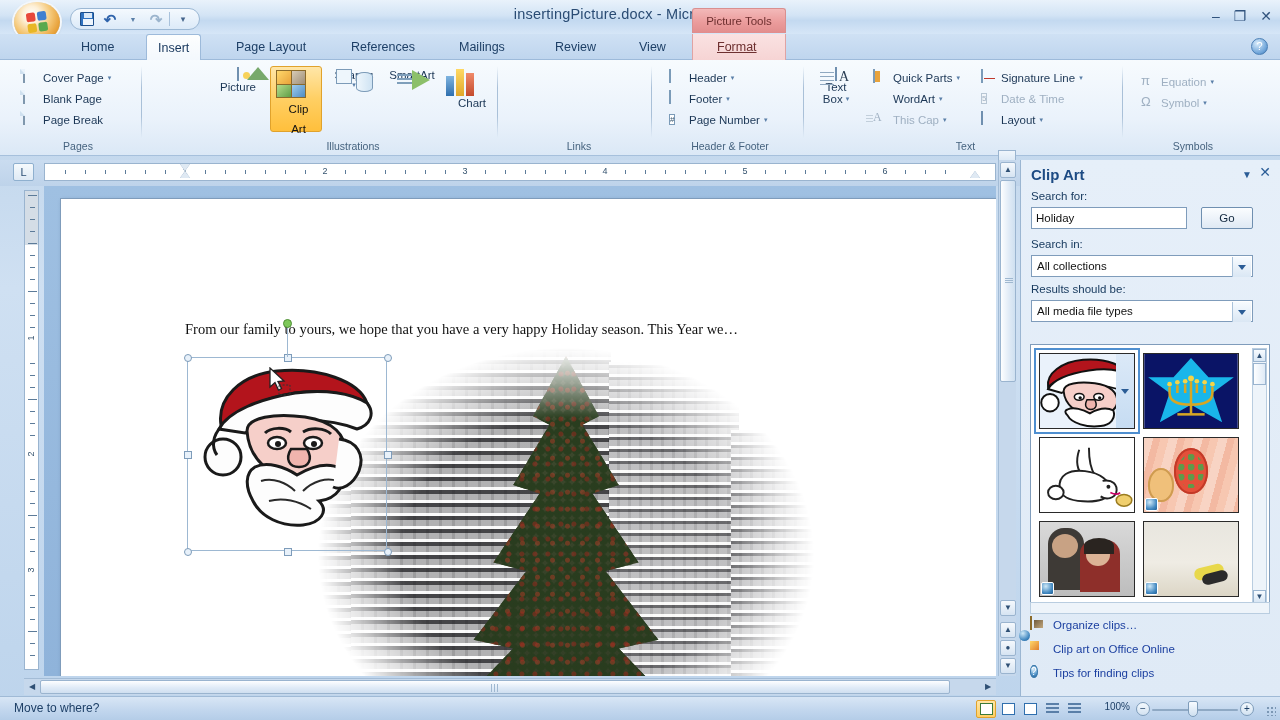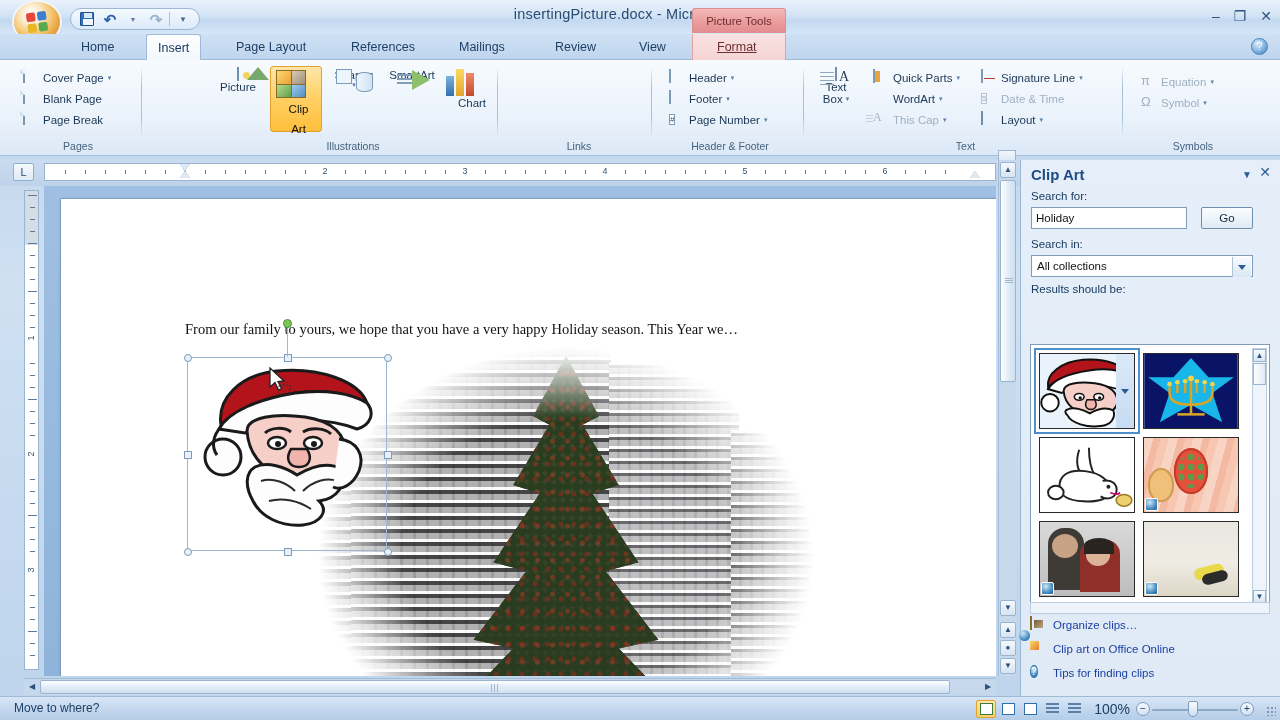--- a/index.html
+++ b/index.html
@@ -396,21 +396,21 @@
   }
   .status-text { position:absolute; left:14px; top:4px; font-size:12px; color:#1d3f66; }
   .view-btns { position:absolute; right:196px; top:3px; display:flex; gap:2px; }
   .vbtn { width:20px; height:18px; display:flex; align-items:center; justify-content:center;
           border:1px solid transparent; }
   .vbtn.active { background:linear-gradient(180deg,#ffe6a8,#ffcf63); border:1px solid #e0a22c; border-radius:2px; }
   .vb-ic { width:13px; height:12px; border:1px solid #2f6fae; background:#fff; }
   .vb-ic.g { border-color:#3a7a3a; }
   .vb-ic.lines { border:none; background:
       linear-gradient(#5a7fa8 2px, transparent 2px) 0 0/100% 4px; }
-  .zoom-pct { position:absolute; right:150px; top:4px; font-size:14px; color:#1d3f66; }
+  .zoom-pct { position:absolute; right:150px; top:4px; font-size:10px; color:#1d3f66; }
   .zoom-slider { position:absolute; right:26px; top:4px; width:118px; height:16px; }
   .zs-line { position:absolute; left:16px; right:16px; top:8px; height:2px; background:#8fa9c4; border-radius:1px; }
   .zs-btn { position:absolute; top:1px; width:14px; height:14px; border-radius:50%;
             background:linear-gradient(180deg,#f3f9fe,#d3e2f1); border:1px solid #7e9cba;
             font-size:10px; text-align:center; line-height:12px; color:#1d3f66; }
   .zs-thumb { position:absolute; left:52px; top:0; width:10px; height:16px;
             background:linear-gradient(180deg,#f7fbff,#cfe0f0); border:1px solid #7e9cba;
             border-radius:2px 2px 5px 5px; }
   .grip { position:absolute; right:4px; top:9px; width:10px; height:10px;
           background:
@@ -811,20 +811,26 @@
 
     <div class="fld-label" style="left:10px; top:78px;">Search in:</div>
     <div class="sel" style="left:10px; top:95px; width:222px; height:22px;">
       <span>All collections</span>
       <span class="arrow">
           <span class="chev"></span>
         </span>
     </div>
 
     <div class="fld-label" style="left:10px; top:123px;">Results should be:</div>
+    <div class="sel" style="left:10px; top:140px; width:222px; height:22px;">
+      <span>All media file types</span>
+      <span class="arrow">
+          <span class="chev"></span>
+        </span>
+    </div>
   </div>
 
   <div class="results">
     <div class="results-inner">
 
       <div class="cell selected" style="left:4px; top:4px;">
         <svg viewBox="0 0 96 76" style="width:100%;height:100%;">
           <path d="M8 34 C6 20 22 8 44 6 C68 4 88 12 92 24 C80 18 62 16 48 18 C28 22 16 26 8 34Z" fill="#b3141c" stroke="#111" stroke-width="2"></path>
           <path d="M8 36 C14 26 30 20 50 17 C70 14 84 17 92 23 C96 30 92 37 84 38 C66 30 42 30 22 40Z" fill="#fff" stroke="#111" stroke-width="2"></path>
           <circle cx="10" cy="50" r="9" fill="#fff" stroke="#111" stroke-width="2"></circle>

